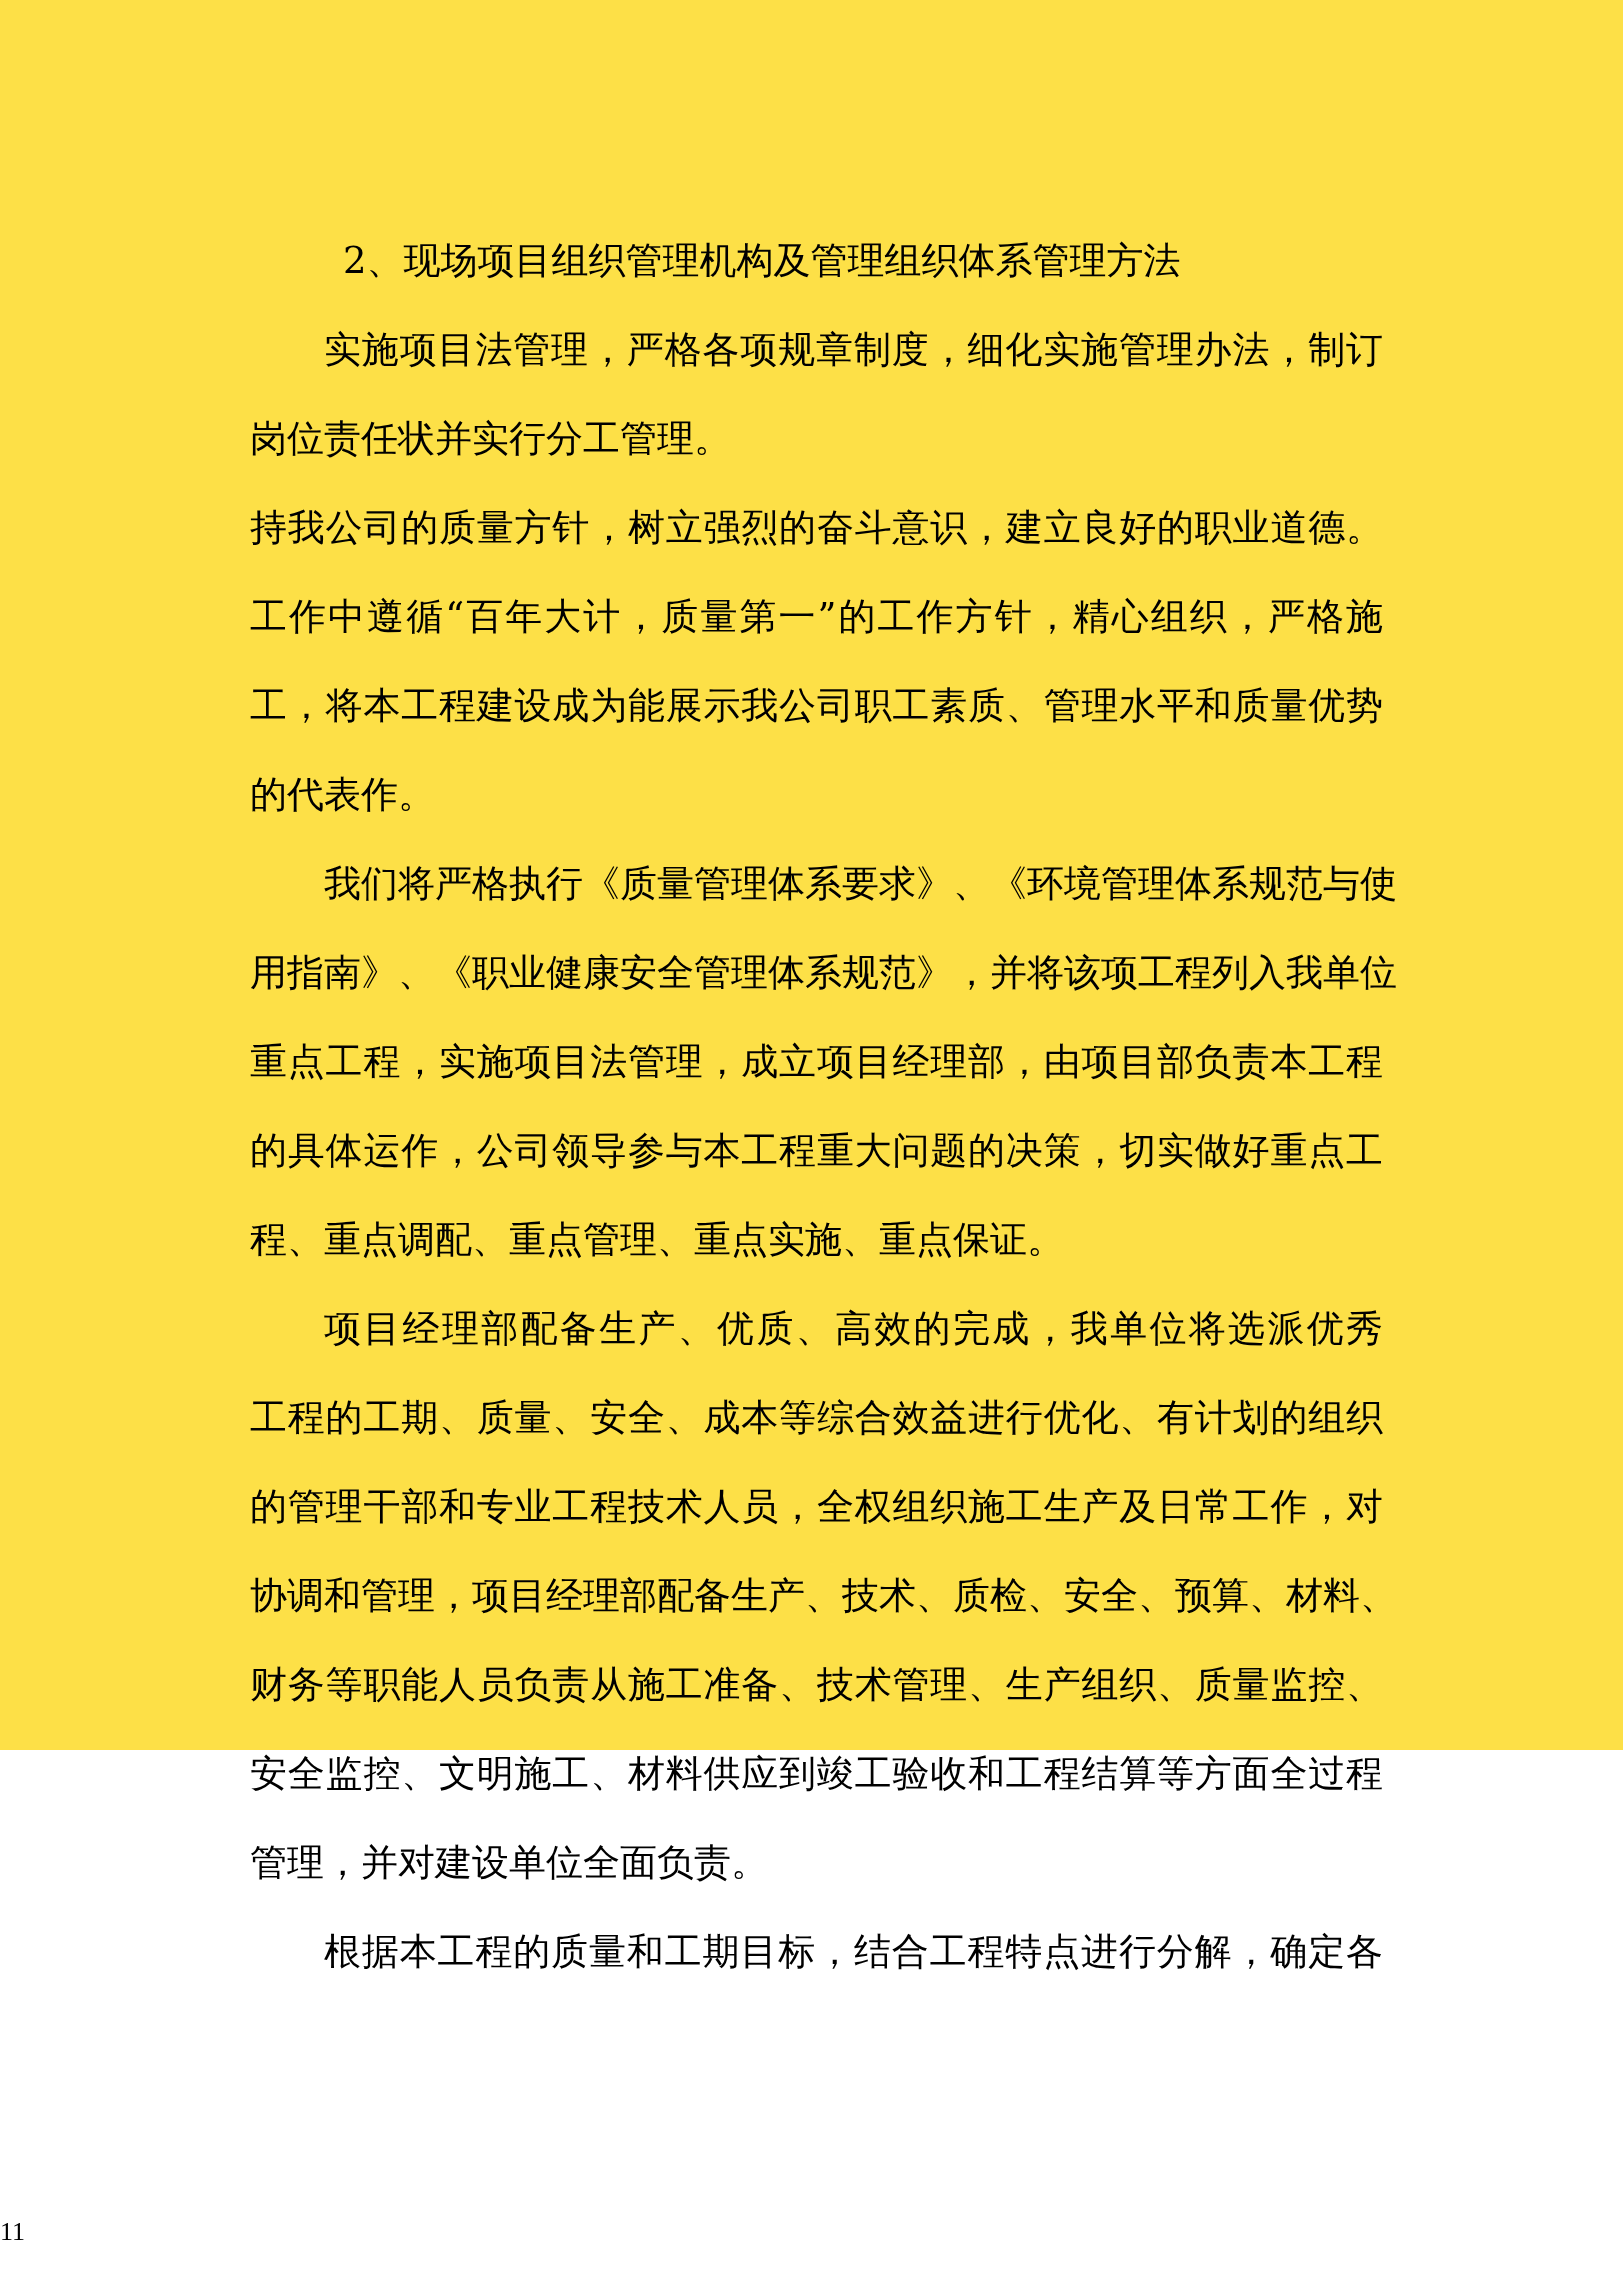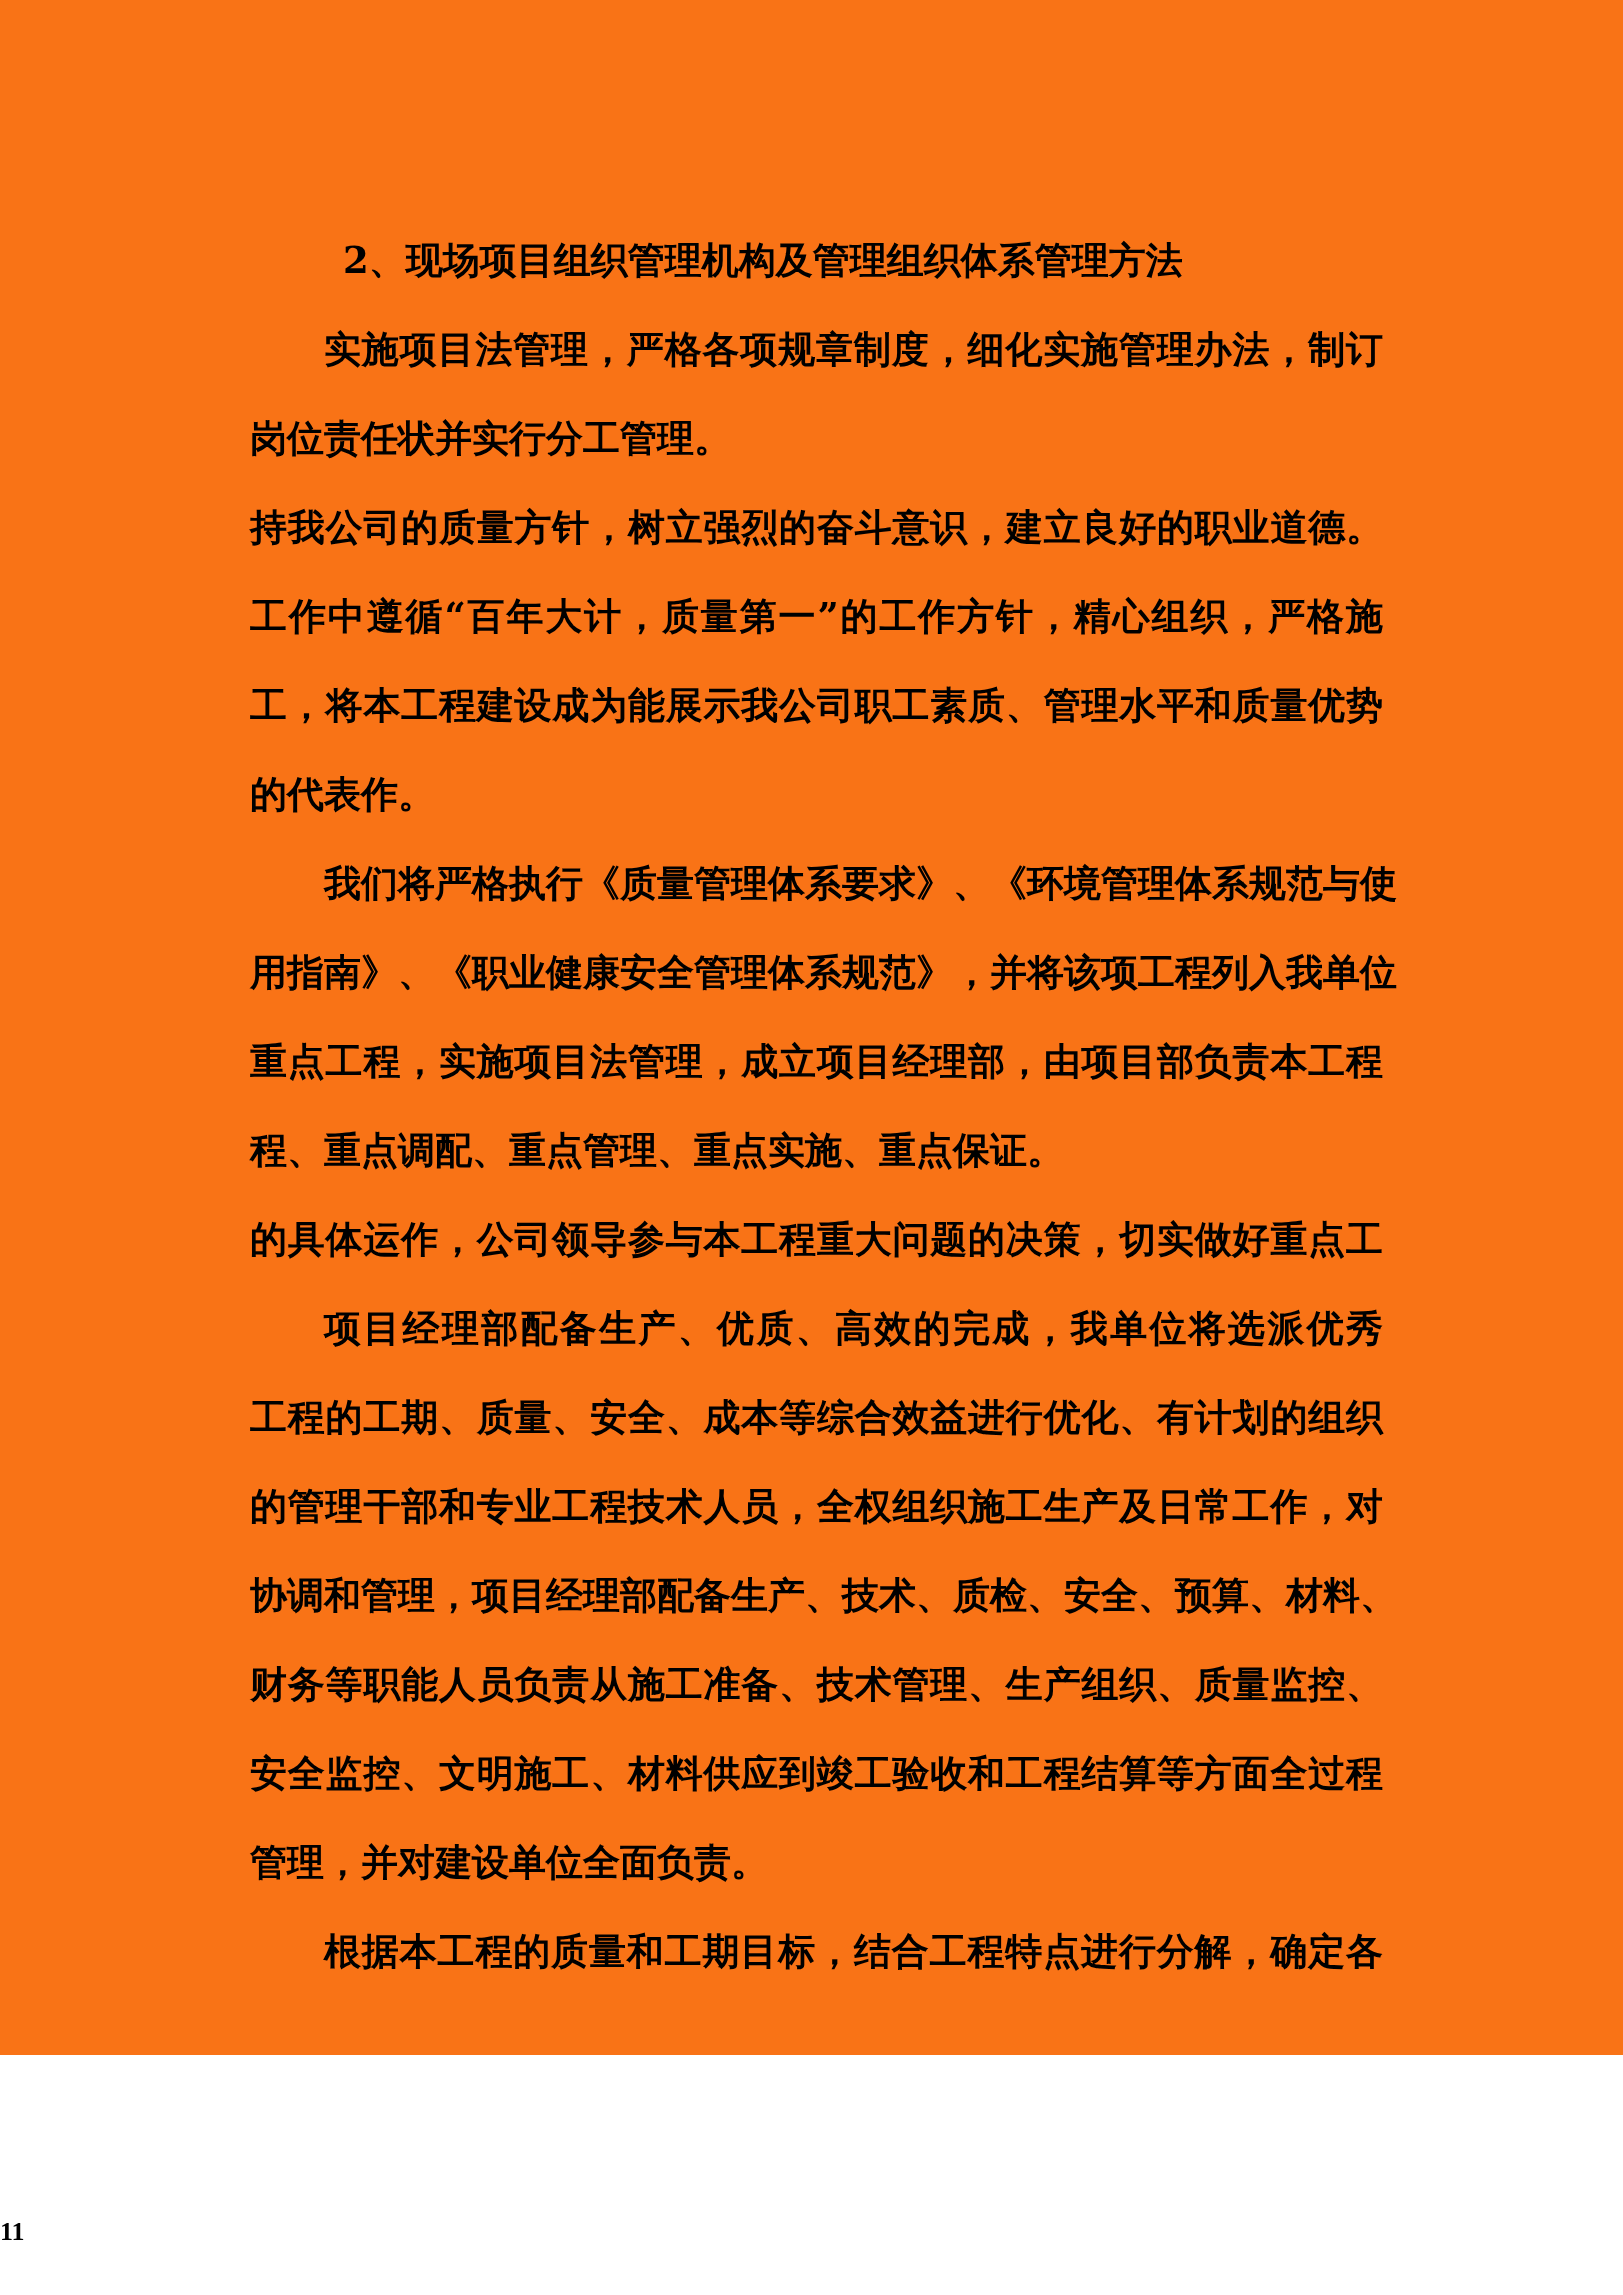--- a/index.html
+++ b/index.html
@@ -1,21 +1,20 @@
 <!DOCTYPE html>
 <html style="font-size:10.5px"><head>
 <meta charset="utf-8">
 <style>
   html, body { margin: 0; padding: 0; background: #ffffff; }
   body { width: 1623px; height: 2295px; position: relative; overflow: hidden; }
   .page {
-    position: absolute; left: 0; top: 0; width: 1623px; height: 2055px;
-    background: #f97316; color: #000000;
+    position: absolute; left: 0; top: 0; width: 1623px; height: 1750px;
+    background: #fde047; color: #000000;
     font-family: "DejaVu Serif", "Liberation Serif", serif;
-    font-weight: bold;
   }
   .content {
     position: absolute; left: 250px; top: 216px; width: 1133px;
   }
   .line {
     height: 89px; line-height: 89px;
     font-size: 37px; white-space: nowrap; overflow: visible;
     text-align: justify; text-align-last: justify;
   }
   .line.last { text-align-last: left; }
@@ -43,22 +42,22 @@
       <div class="line">持我公司的质量方针，树立强烈的奋斗意识，建立良好的职业道德。</div>
       <div class="line">工作中遵循“百年大计，质量第一”的工作方针，精心组织，严格施</div>
       <div class="line">工，将本工程建设成为能展示我公司职工素质、管理水平和质量优势</div>
       <div class="line last">的代表作。</div>
     </div>
 
     <div>
       <div class="line indent">我们将严格执行《质量管理体系要求》、《环境管理体系规范与使</div>
       <div class="line">用指南》、《职业健康安全管理体系规范》，并将该项工程列入我单位</div>
       <div class="line">重点工程，实施项目法管理，成立项目经理部，由项目部负责本工程</div>
+      <div class="line">的具体运作，公司领导参与本工程重大问题的决策，切实做好重点工</div>
       <div class="line last">程、重点调配、重点管理、重点实施、重点保证。</div>
-      <div class="line">的具体运作，公司领导参与本工程重大问题的决策，切实做好重点工</div>
     </div>
 
     <div>
       <div class="line indent">项目经理部配备生产、优质、高效的完成，我单位将选派优秀</div>
       <div class="line">工程的工期、质量、安全、成本等综合效益进行优化、有计划的组织</div>
       <div class="line">的管理干部和专业工程技术人员，全权组织施工生产及日常工作，对</div>
       <div class="line">协调和管理，项目经理部配备生产、技术、质检、安全、预算、材料、</div>
       <div class="line">财务等职能人员负责从施工准备、技术管理、生产组织、质量监控、</div>
       <div class="line">安全监控、文明施工、材料供应到竣工验收和工程结算等方面全过程</div>
       <div class="line last">管理，并对建设单位全面负责。</div>

